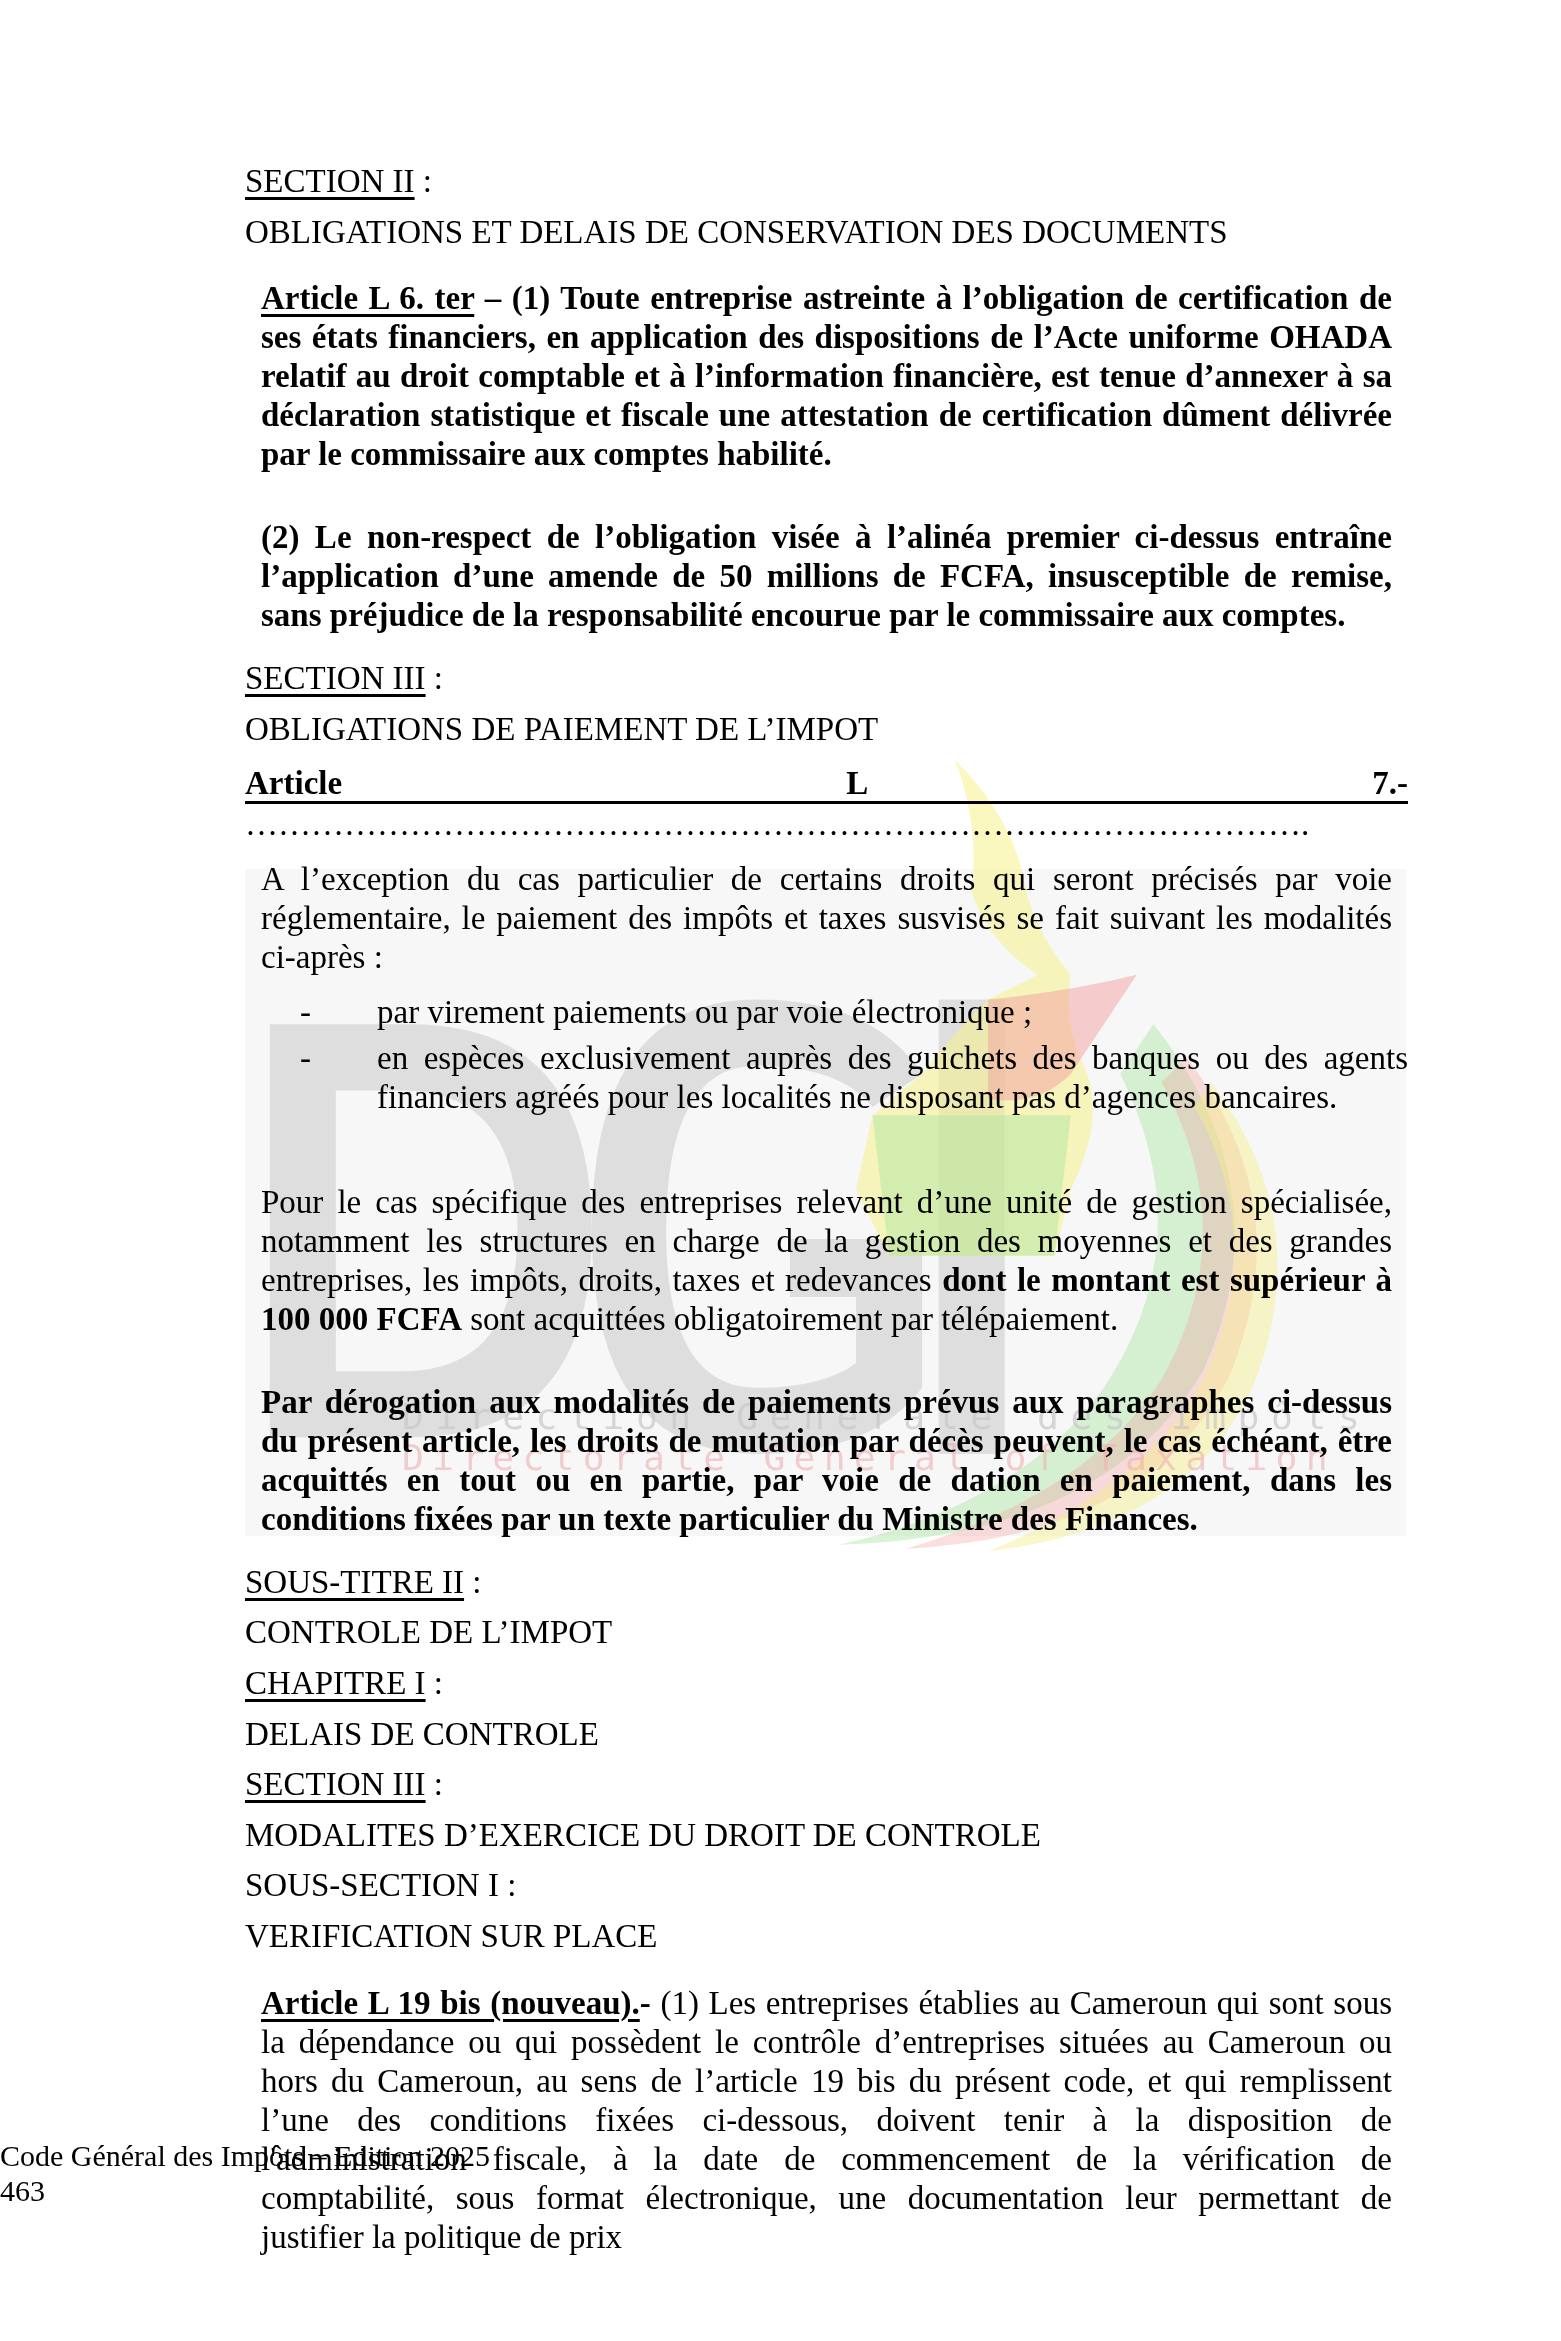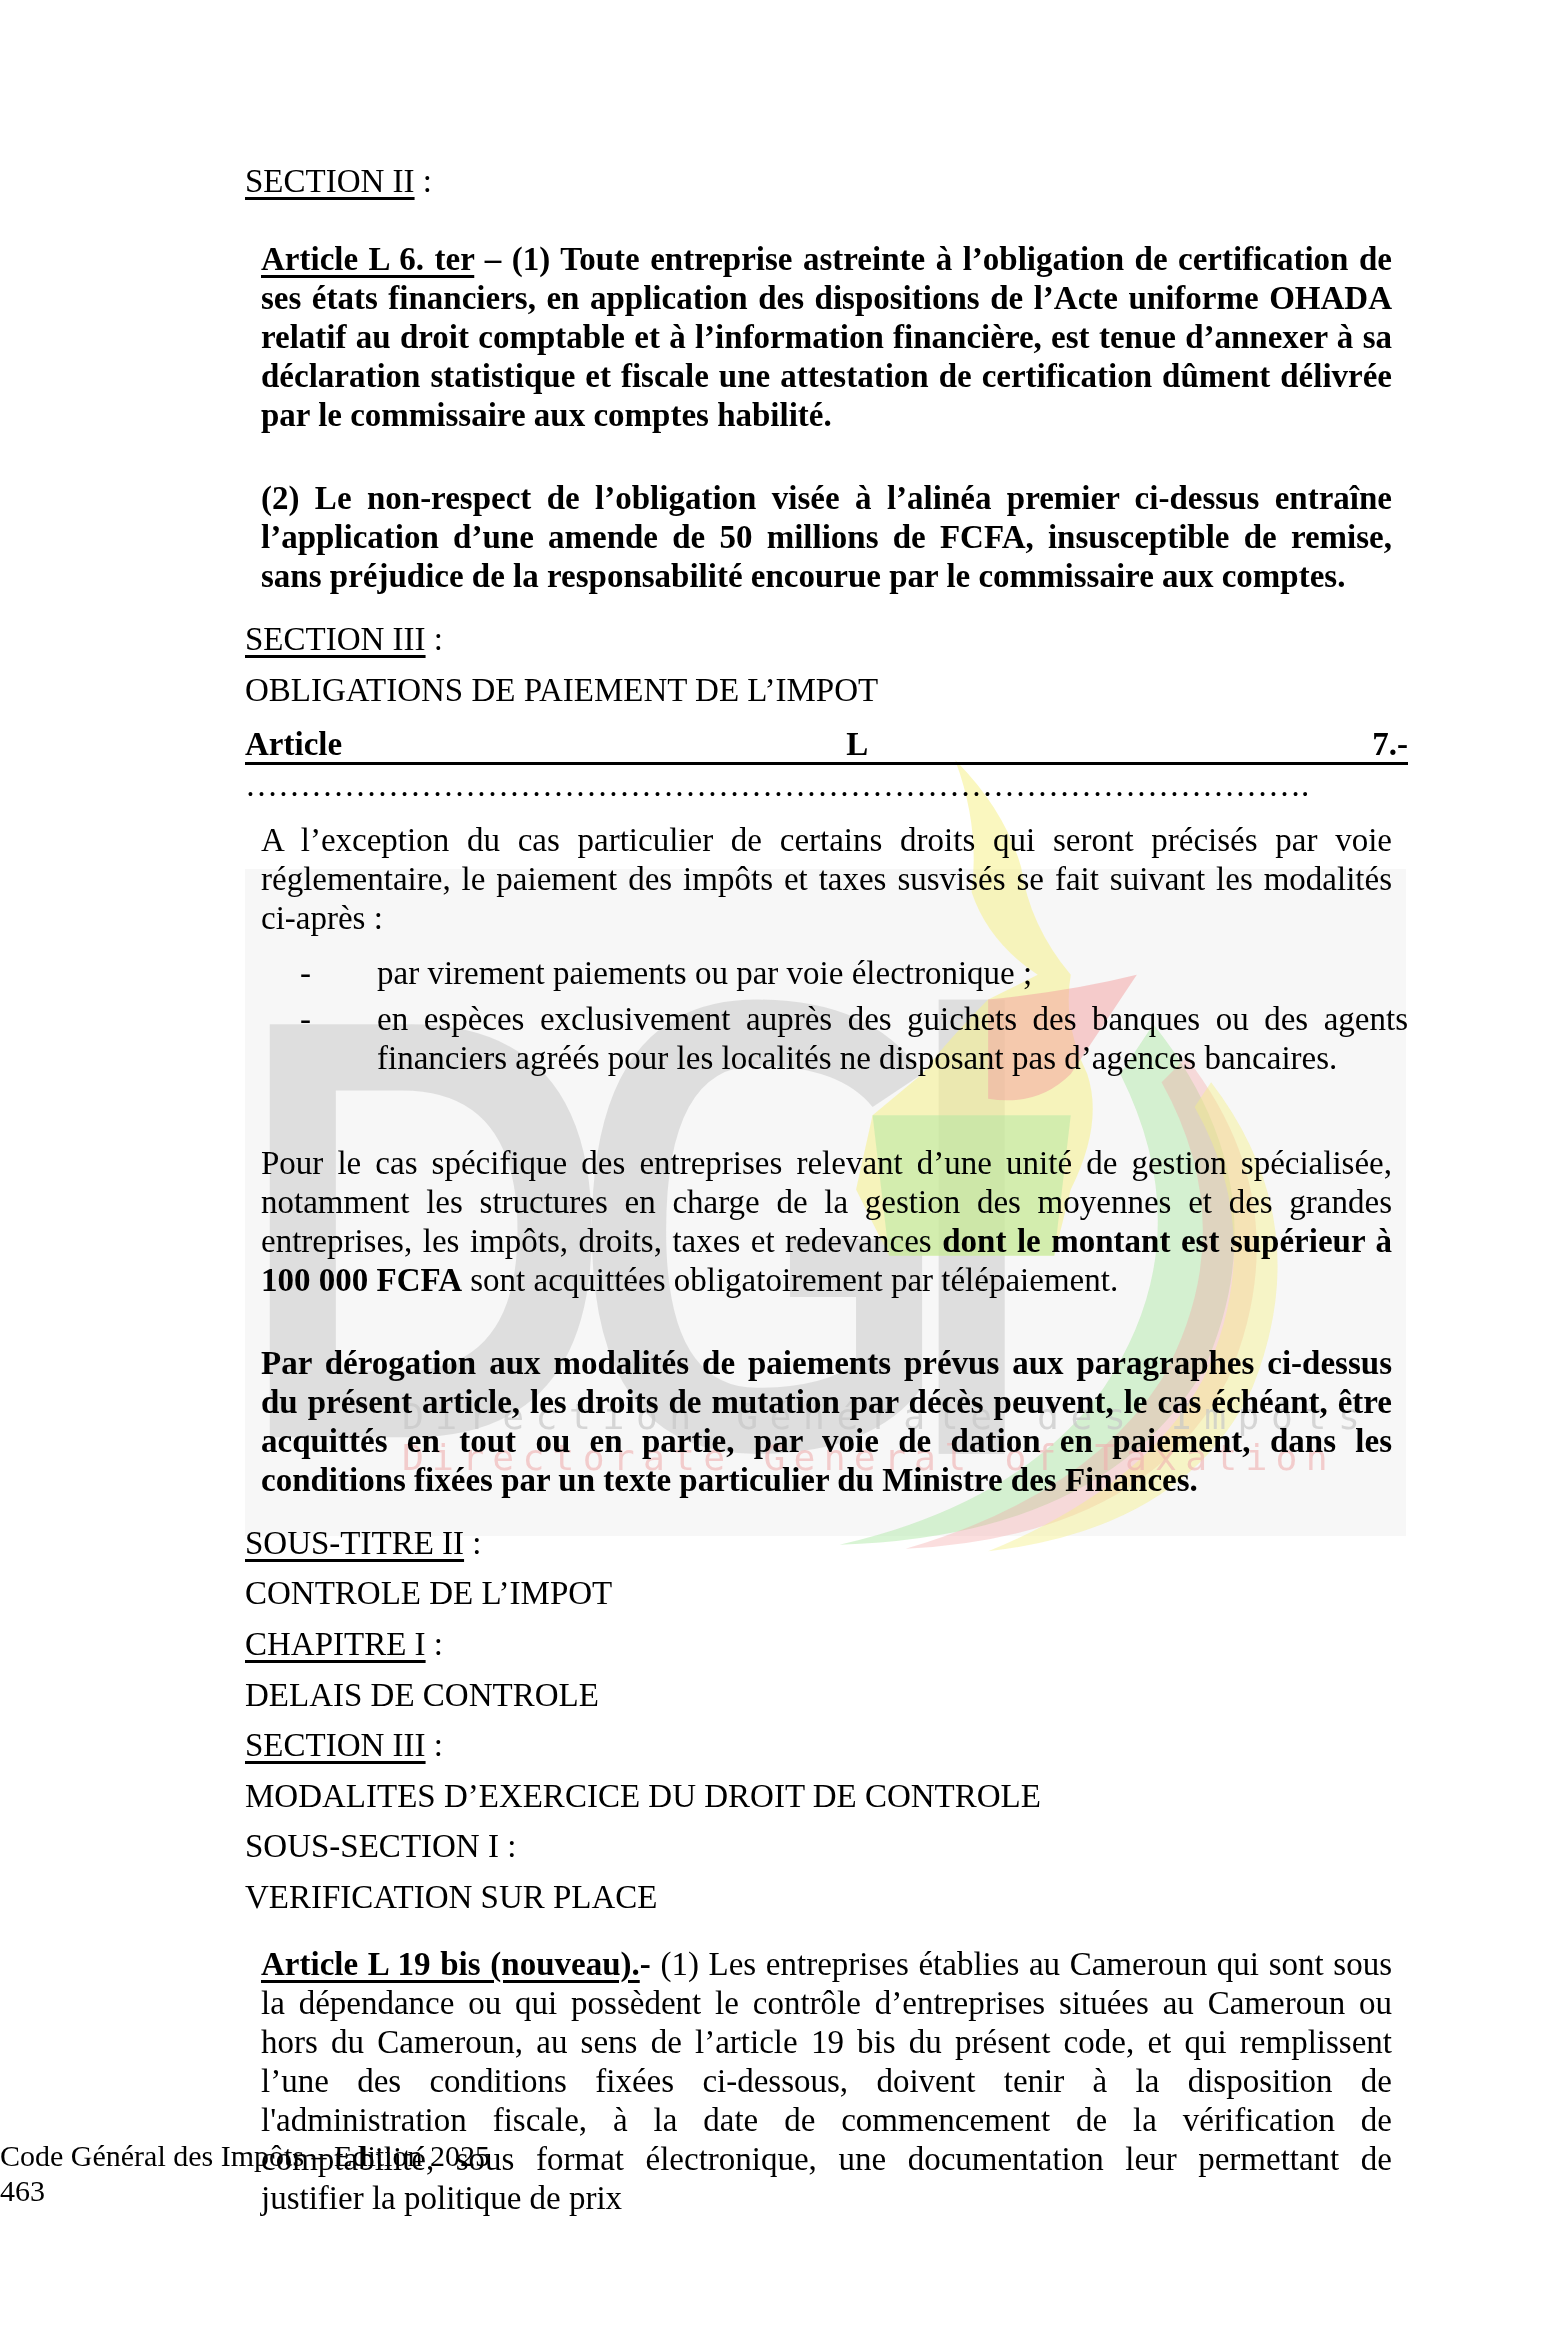--- a/index.html
+++ b/index.html
@@ -46,20 +46,21 @@
     <path d="M 1140 400 Q 1280 580 1190 790 Q 1090 980 800 995 Q 1020 930 1110 790 Q 1210 610 1110 430 Z" fill="#f4a0a0" opacity="0.35"></path>
     <path d="M 1170 430 Q 1300 600 1220 800 Q 1140 970 900 998 Q 1090 920 1160 790 Q 1240 620 1150 460 Z" fill="#f5f08a" opacity="0.45"></path>
     <text x="190" y="850" font-family="DejaVu Sans Mono, monospace" font-size="44" letter-spacing="14" fill="#c8c8c8" opacity="0.7">Direction Générale des Impôts</text>
     <text x="190" y="900" font-family="DejaVu Sans Mono, monospace" font-size="44" letter-spacing="10" fill="#f0b0b0" opacity="0.6">Directorate General of Taxation</text>
   </svg>
 
   <div class="content">
 
     <p class="heading"><span class="u">SECTION II</span><span> :</span></p>
     <div class="gap-s"></div>
+    <p class="heading">OBLIGATIONS ET DELAIS DE CONSERVATION DES DOCUMENTS</p>
     <div class="gap-s"></div>
 
     <p class="just bold"><span class="u">Article L 6. ter</span><span> – (1) Toute entreprise astreinte à l’obligation de certification de ses états financiers, en application des dispositions de l’Acte uniforme OHADA relatif au droit comptable et à l’information financière, est tenue d’annexer à sa déclaration statistique et fiscale une attestation de certification dûment délivrée par le commissaire aux comptes habilité.</span></p>
     <div class="gap-s"></div>
     <p class="just bold">(2) Le non-respect de l’obligation visée à l’alinéa premier ci-dessus entraîne l’application d’une amende de 50 millions de FCFA, insusceptible de remise, sans préjudice de la responsabilité encourue par le commissaire aux comptes.</p>
     <div class="gap-m"></div>
 
     <p class="heading"><span class="u">SECTION III</span><span> :</span></p>
     <div class="gap-s"></div>
     <p class="heading">OBLIGATIONS DE PAIEMENT DE L’IMPOT</p>

